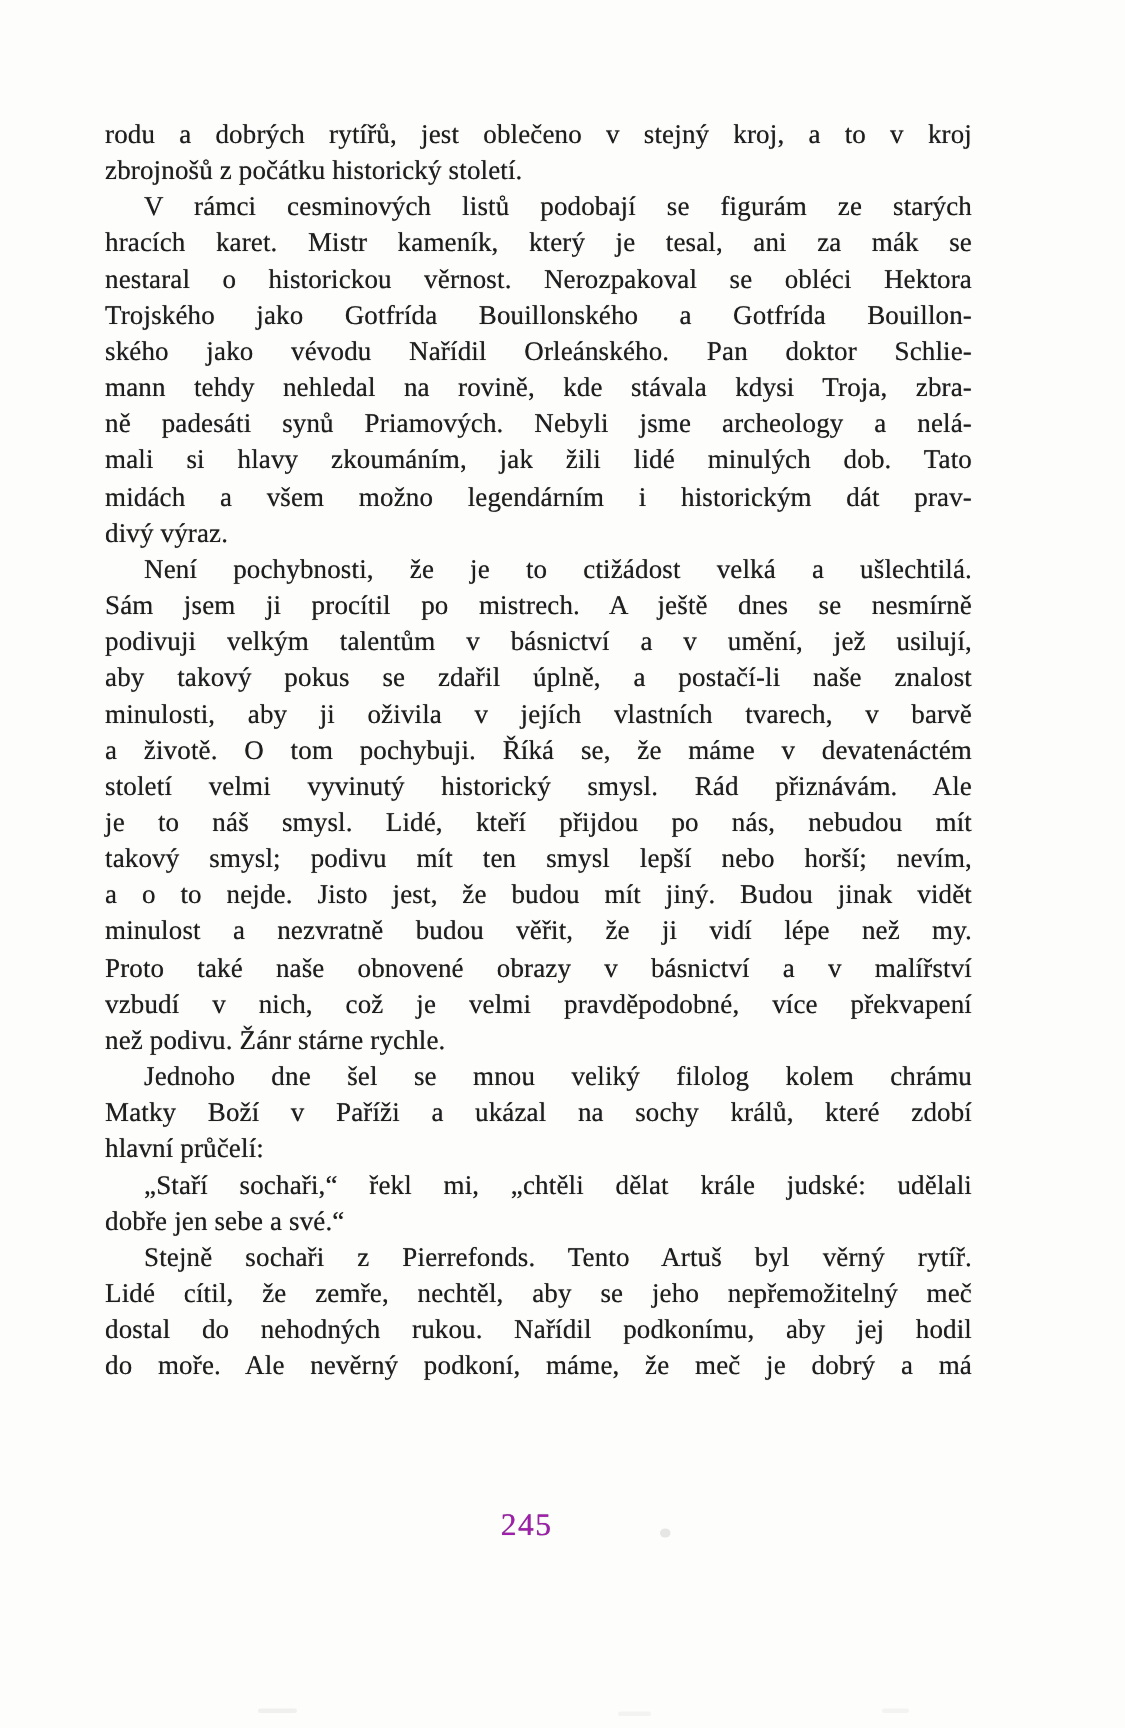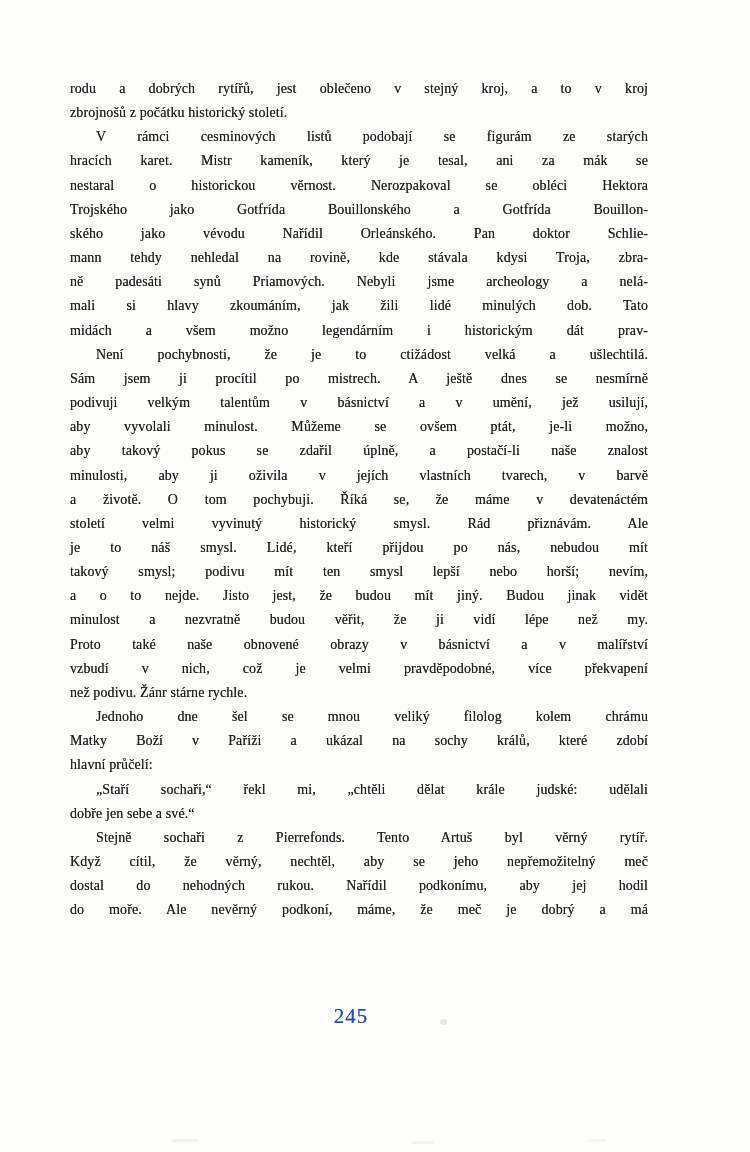--- a/index.html
+++ b/index.html
@@ -18,21 +18,21 @@
     font-family: "Liberation Serif", "DejaVu Serif", serif;
     color: #1e1e1e;
   }
   .text-block {
     position: absolute;
     left: 70px;
     top: 77px;
     width: 578px;
   }
   .line {
-    font-size: 14px;
+    font-size: 18px;
     line-height: 24.15px;
     text-align: justify;
     text-align-last: justify;
     text-justify: inter-word;
     text-shadow: 0 0 0.45px rgba(25, 25, 25, 0.72);
     letter-spacing: 0.1px;
   }
   .line.noj {
     text-align-last: left;
   }
@@ -40,21 +40,21 @@
     text-indent: 26px;
   }
   .page-number {
     position: absolute;
     top: 1004px;
     left: 62px;
     width: 578px;
     text-align: center;
     font-size: 21px;
     letter-spacing: 1px;
-    color: #1d4ed8;
+    color: #a21caf;
     text-shadow: 0 0 0.45px rgba(25, 25, 25, 0.7);
   }
   .artifact {
     position: absolute;
     background: #b9b9b6;
     border-radius: 2px;
   }
   .a1 { left: 440px; top: 1019px; width: 7px; height: 6px; opacity: 0.35; border-radius: 50%; }
   .a2 { left: 172px; top: 1139px; width: 26px; height: 3px; opacity: 0.18; }
   .a3 { left: 412px; top: 1141px; width: 22px; height: 3px; opacity: 0.15; }
@@ -69,42 +69,42 @@
       <div class="line noj">zbrojnošů z počátku historický století.</div>
       <div class="line ind">V rámci cesminových listů podobají se figurám ze starých</div>
       <div class="line">hracích karet. Mistr kameník, který je tesal, ani za mák se</div>
       <div class="line">nestaral o historickou věrnost. Nerozpakoval se obléci Hektora</div>
       <div class="line">Trojského jako Gotfrída Bouillonského a Gotfrída Bouillon-</div>
       <div class="line">ského jako vévodu Nařídil Orleánského. Pan doktor Schlie-</div>
       <div class="line">mann tehdy nehledal na rovině, kde stávala kdysi Troja, zbra-</div>
       <div class="line">ně padesáti synů Priamových. Nebyli jsme archeology a nelá-</div>
       <div class="line">mali si hlavy zkoumáním, jak žili lidé minulých dob. Tato</div>
       <div class="line">midách a všem možno legendárním i historickým dát prav-</div>
+      <div class="line noj">divý výraz.</div>
       <div class="line ind">Není pochybnosti, že je to ctižádost velká a ušlechtilá.</div>
       <div class="line">Sám jsem ji procítil po mistrech. A ještě dnes se nesmírně</div>
       <div class="line">podivuji velkým talentům v básnictví a v umění, jež usilují,</div>
-      <div class="line">aby vyvolali minulost. Můžeme se ovšem ptát, je-li možno,</div>
       <div class="line">aby takový pokus se zdařil úplně, a postačí-li naše znalost</div>
       <div class="line">minulosti, aby ji oživila v jejích vlastních tvarech, v barvě</div>
       <div class="line">a životě. O tom pochybuji. Říká se, že máme v devatenáctém</div>
       <div class="line">století velmi vyvinutý historický smysl. Rád přiznávám. Ale</div>
       <div class="line">je to náš smysl. Lidé, kteří přijdou po nás, nebudou mít</div>
       <div class="line">takový smysl; podivu mít ten smysl lepší nebo horší; nevím,</div>
       <div class="line">a o to nejde. Jisto jest, že budou mít jiný. Budou jinak vidět</div>
       <div class="line">minulost a nezvratně budou věřit, že ji vidí lépe než my.</div>
       <div class="line">Proto také naše obnovené obrazy v básnictví a v malířství</div>
       <div class="line">vzbudí v nich, což je velmi pravděpodobné, více překvapení</div>
       <div class="line noj">než podivu. Žánr stárne rychle.</div>
       <div class="line ind">Jednoho dne šel se mnou veliký filolog kolem chrámu</div>
       <div class="line">Matky Boží v Paříži a ukázal na sochy králů, které zdobí</div>
       <div class="line noj">hlavní průčelí:</div>
       <div class="line ind">„Staří sochaři,“ řekl mi, „chtěli dělat krále judské: udělali</div>
       <div class="line noj">dobře jen sebe a své.“</div>
       <div class="line ind">Stejně sochaři z Pierrefonds. Tento Artuš byl věrný rytíř.</div>
-      <div class="line">Když cítil, že věrný, nechtěl, aby se jeho nepřemožitelný meč</div>
+      <div class="line">Lidé cítil, že zemře, nechtěl, aby se jeho nepřemožitelný meč</div>
       <div class="line">dostal do nehodných rukou. Nařídil podkonímu, aby jej hodil</div>
       <div class="line">do moře. Ale nevěrný podkoní, máme, že meč je dobrý a má</div>
     </div>
   <div class="page-number">245</div>
   <div class="artifact a1"></div>
   <div class="artifact a2"></div>
   <div class="artifact a3"></div>
   <div class="artifact a4"></div>
 </div>
 

